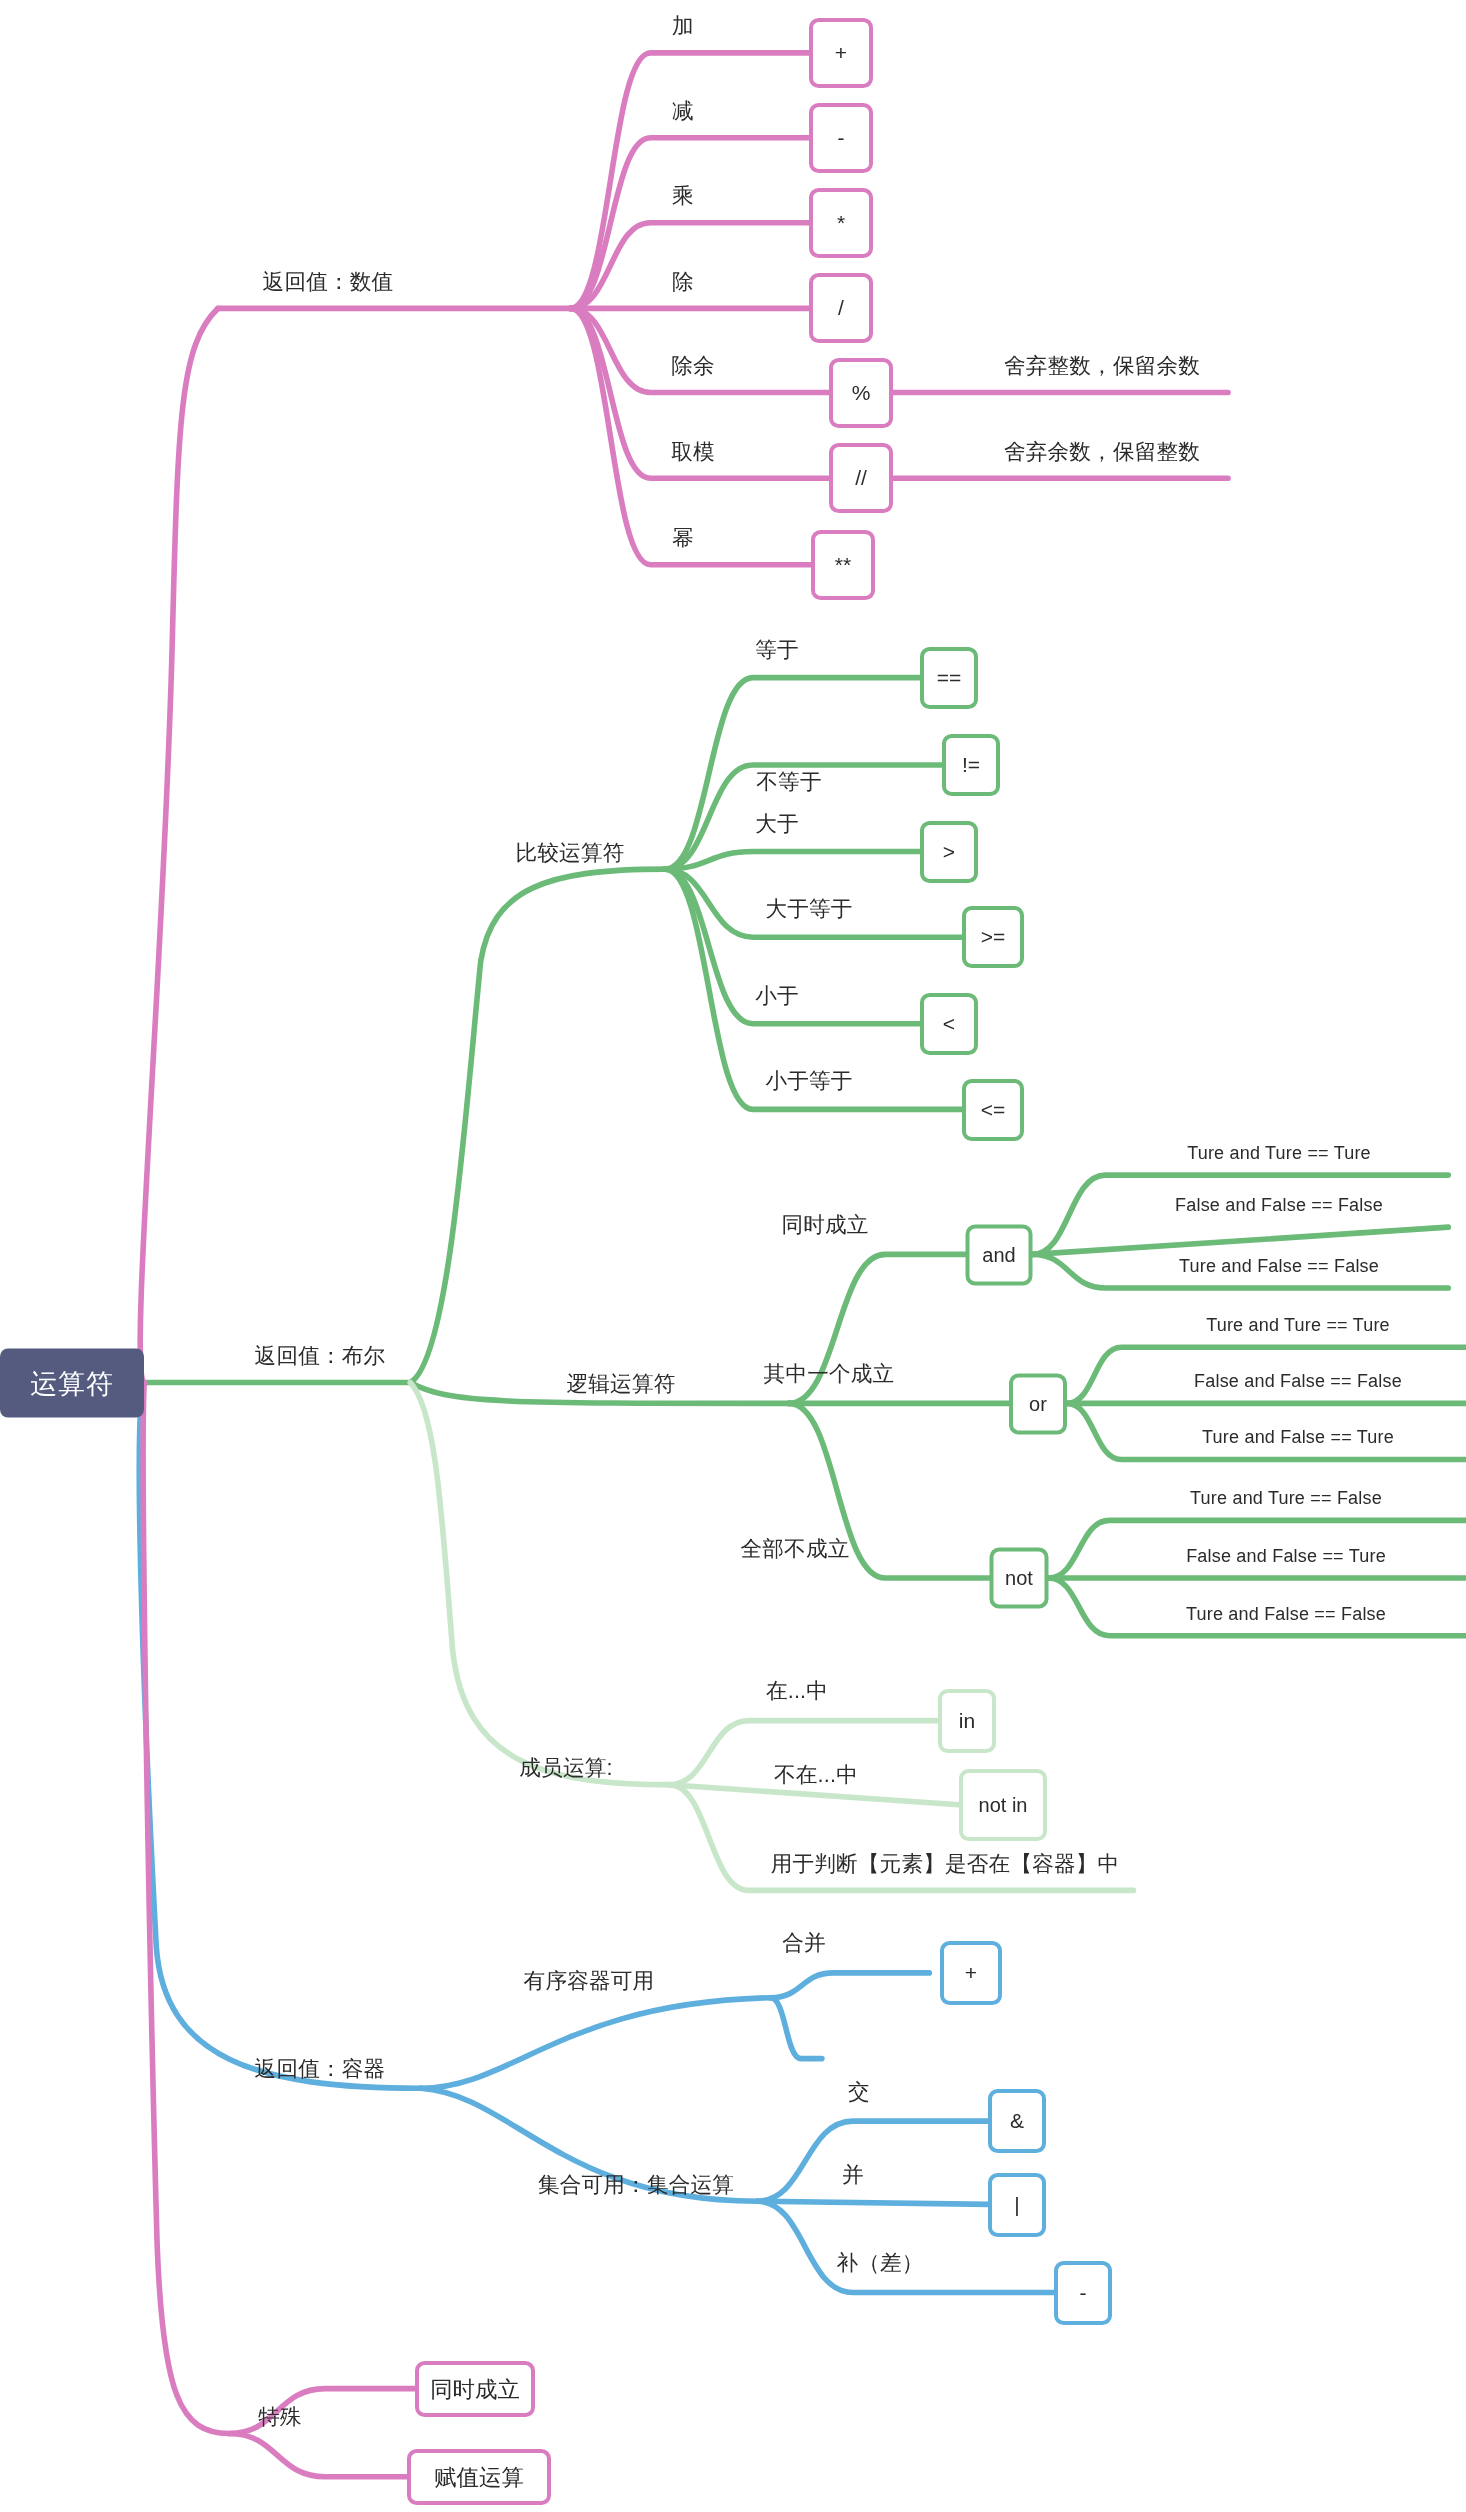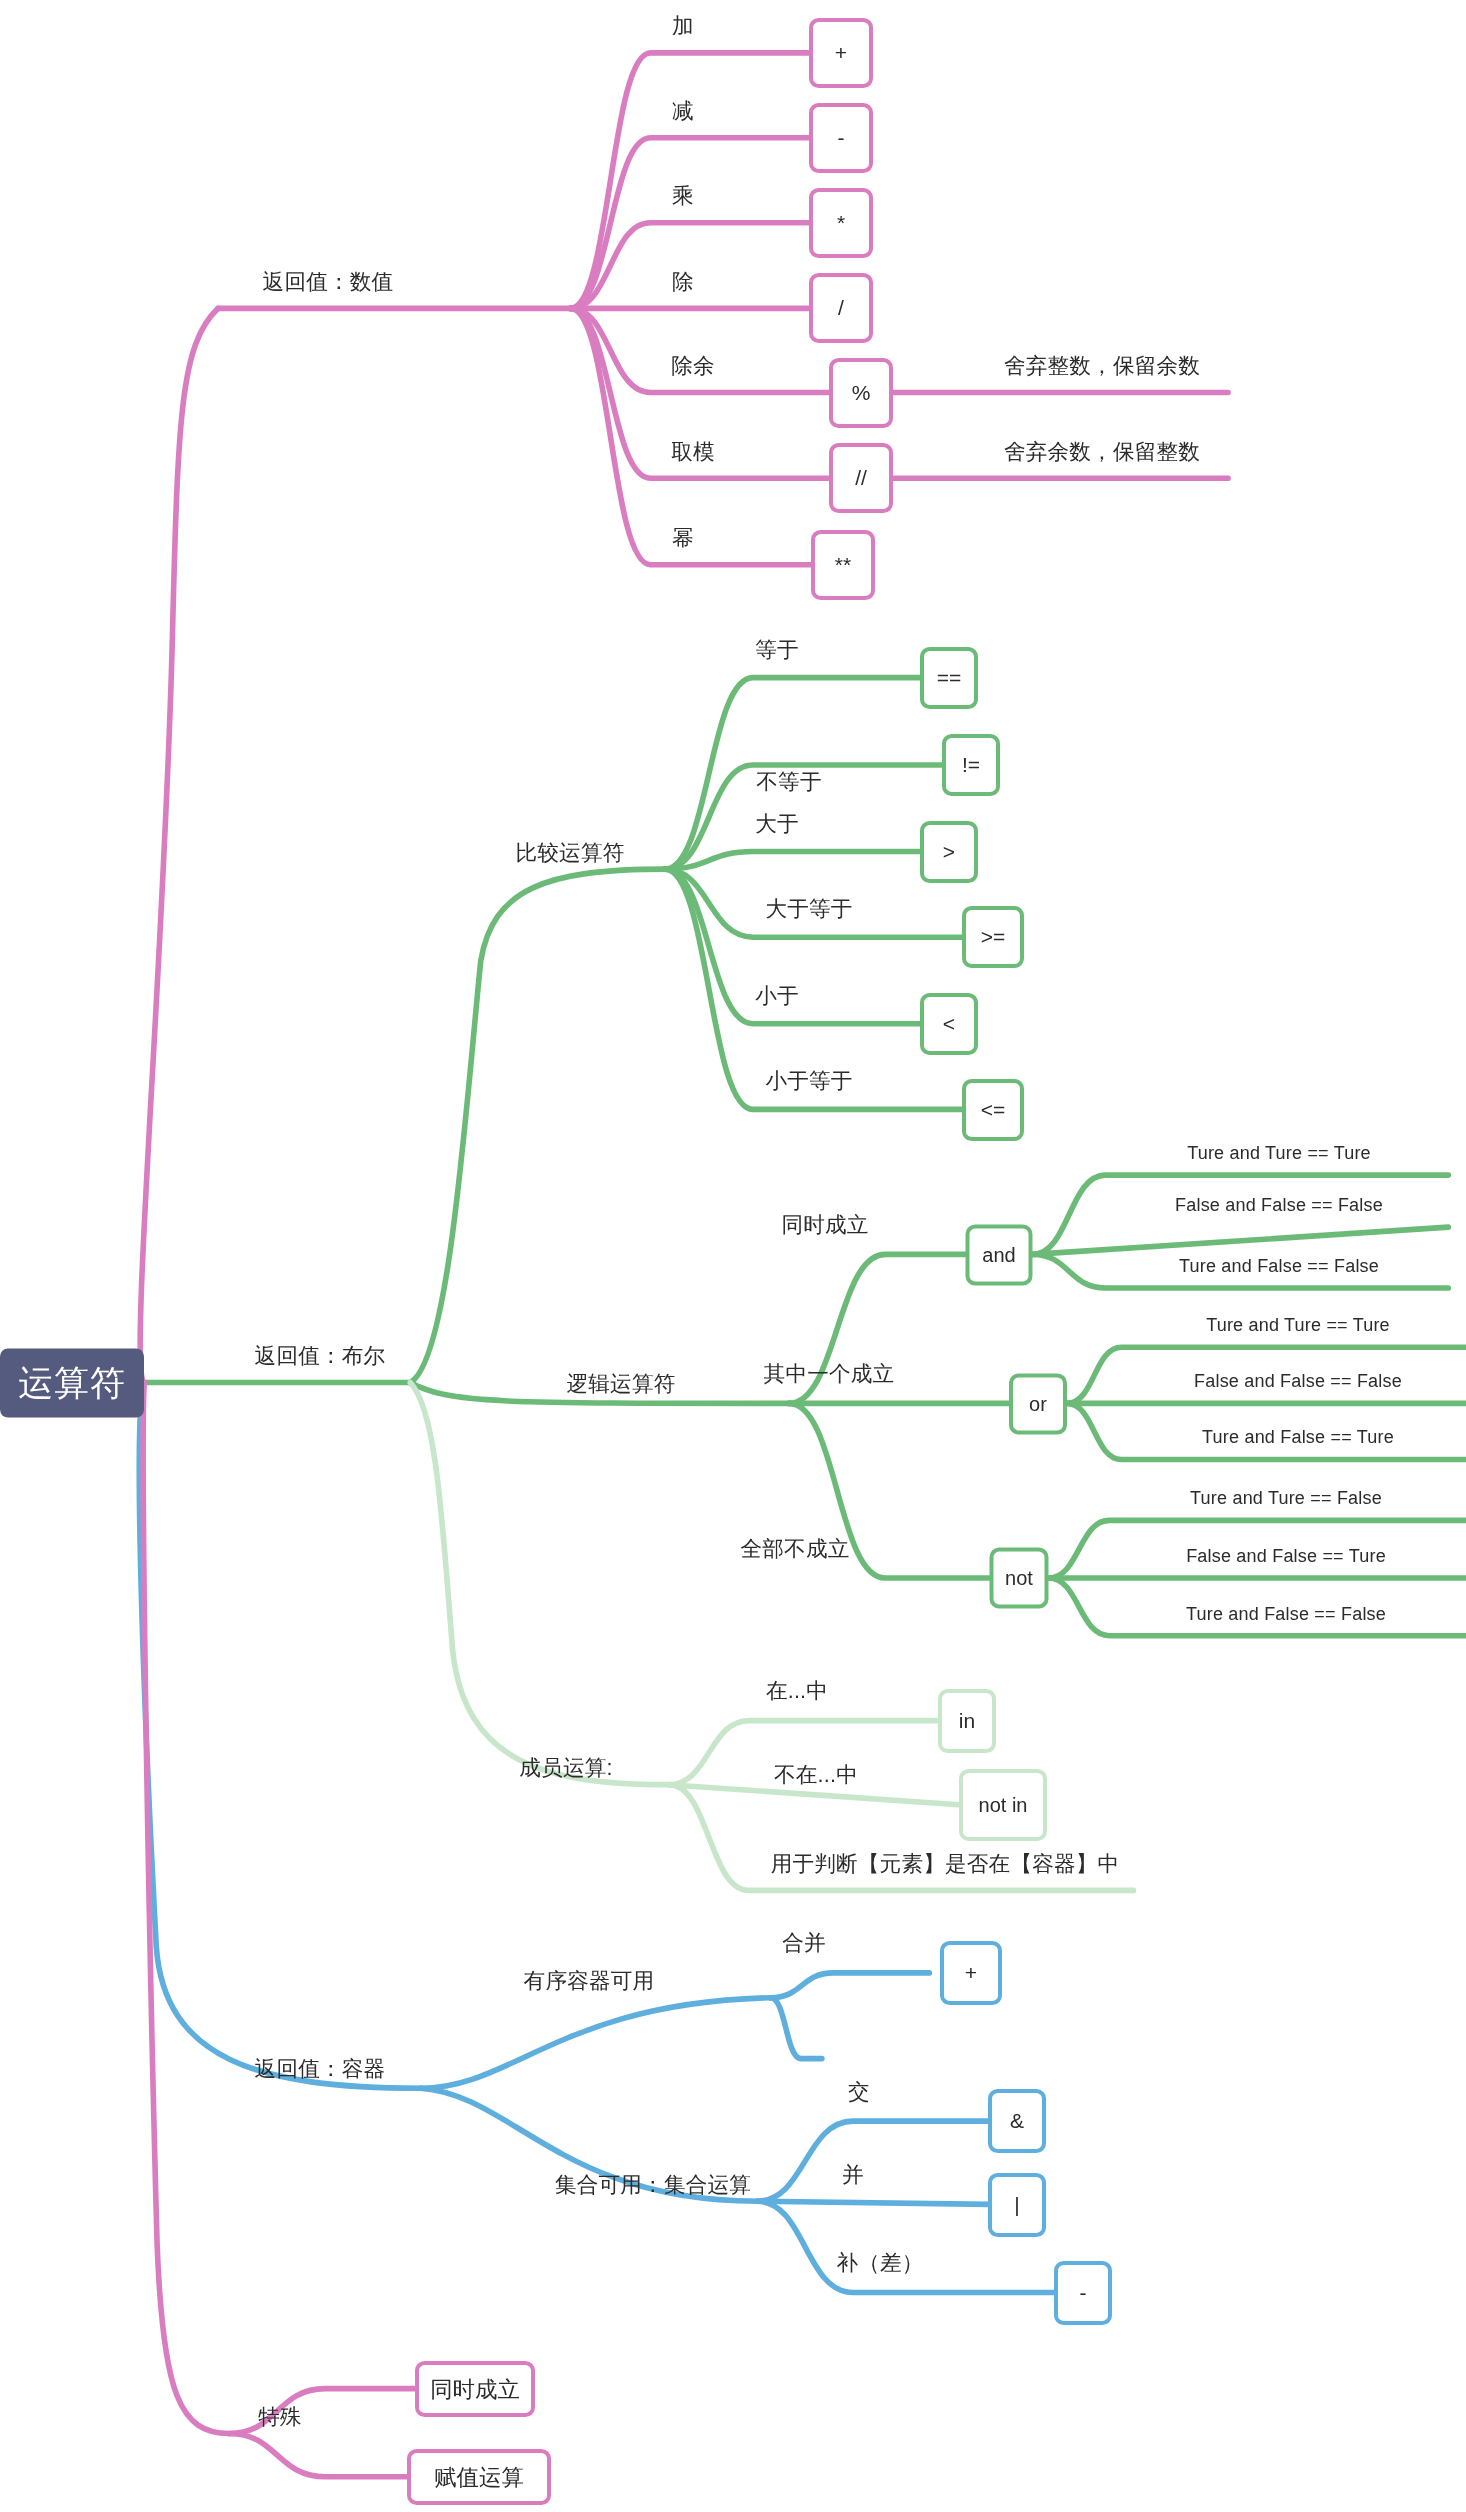--- a/index.html
+++ b/index.html
@@ -60,21 +60,21 @@
     font-size: 20px;
   }
   .root-node {
     position: absolute;
     background: #545b7e;
     color: #ffffff;
     border-radius: 8px;
     display: flex;
     align-items: center;
     justify-content: center;
-    font-size: 35px;
+    font-size: 27px;
     letter-spacing: 0.8px;
     transform: translate(-50%, -50%);
     box-sizing: border-box;
   }
   .txt-box {
     position: absolute;
     background: #ffffff;
     border: 4px solid #d97dc0;
     border-radius: 9.6px;
     box-sizing: border-box;
@@ -230,21 +230,21 @@
   <div class="op-box wide" id="op-mem-1" style="width: 88px; height: 72px; border-color: rgb(200, 230, 201); left: 1003px; top: 1805px;">not in</div>
 
   <div class="node-label" id="note-member" style="left: 945px; top: 1876px;">用于判断【元素】是否在【容器】中</div>
 
   <div class="node-label" id="lbl-container" style="left: 320px; top: 2081px;">返回值：容器</div>
 
   <div class="node-label" id="lbl-ord" style="left: 589px; top: 1993px;">有序容器可用</div>
   <div class="node-label" id="lbl-ord-0" style="left: 804px; top: 1955px;">合并</div>
   <div class="op-box" id="op-ord-0" style="width: 62px; height: 64px; border-color: rgb(94, 175, 221); left: 971px; top: 1973px;">+</div>
 
-  <div class="node-label" id="lbl-set" style="left: 653px; top: 2197px; text-align: right;">集合可用：集合运算</div>
+  <div class="node-label" id="lbl-set" style="left: 636px; top: 2197px; text-align: right;">集合可用：集合运算</div>
 
   <div class="node-label" id="lbl-set-0" style="left: 859px; top: 2104px;">交</div>
   <div class="op-box" id="op-set-0" style="width: 58px; height: 64px; border-color: rgb(94, 175, 221); left: 1017px; top: 2121px;">&amp;</div>
 
   <div class="node-label" id="lbl-set-1" style="left: 853px; top: 2187px;">并</div>
   <div class="op-box" id="op-set-1" style="width: 58px; height: 64px; border-color: rgb(94, 175, 221); left: 1017px; top: 2205px;">|</div>
 
   <div class="node-label" id="lbl-set-2" style="left: 880px; top: 2275px;">补（差）</div>
   <div class="op-box" id="op-set-2" style="width: 58px; height: 64px; border-color: rgb(94, 175, 221); left: 1083px; top: 2293px;">-</div>
 

